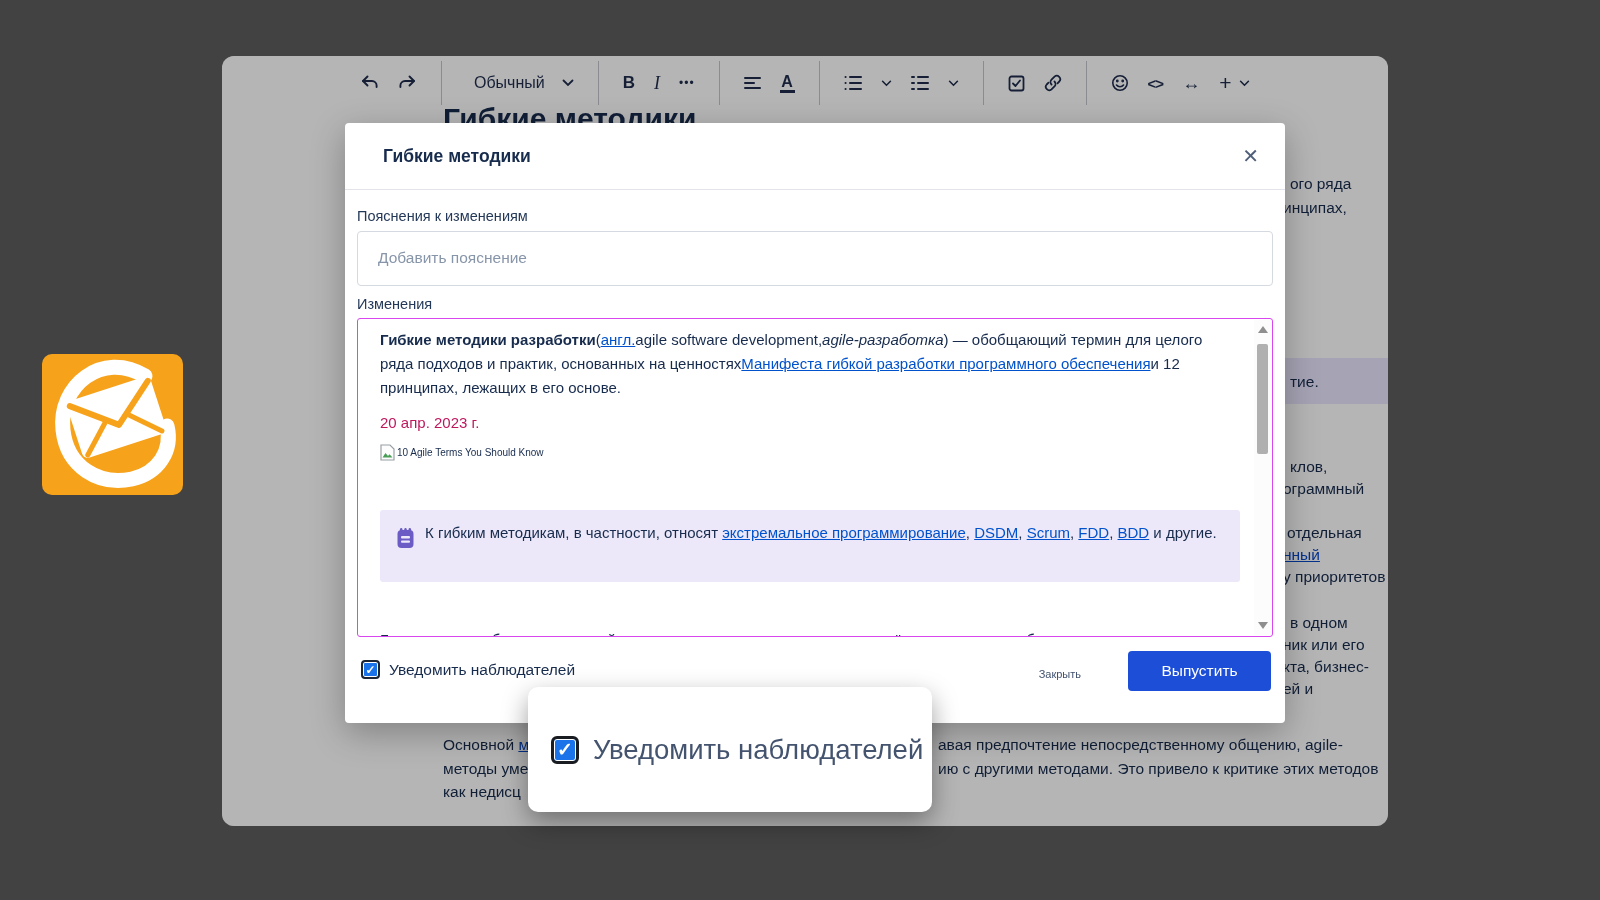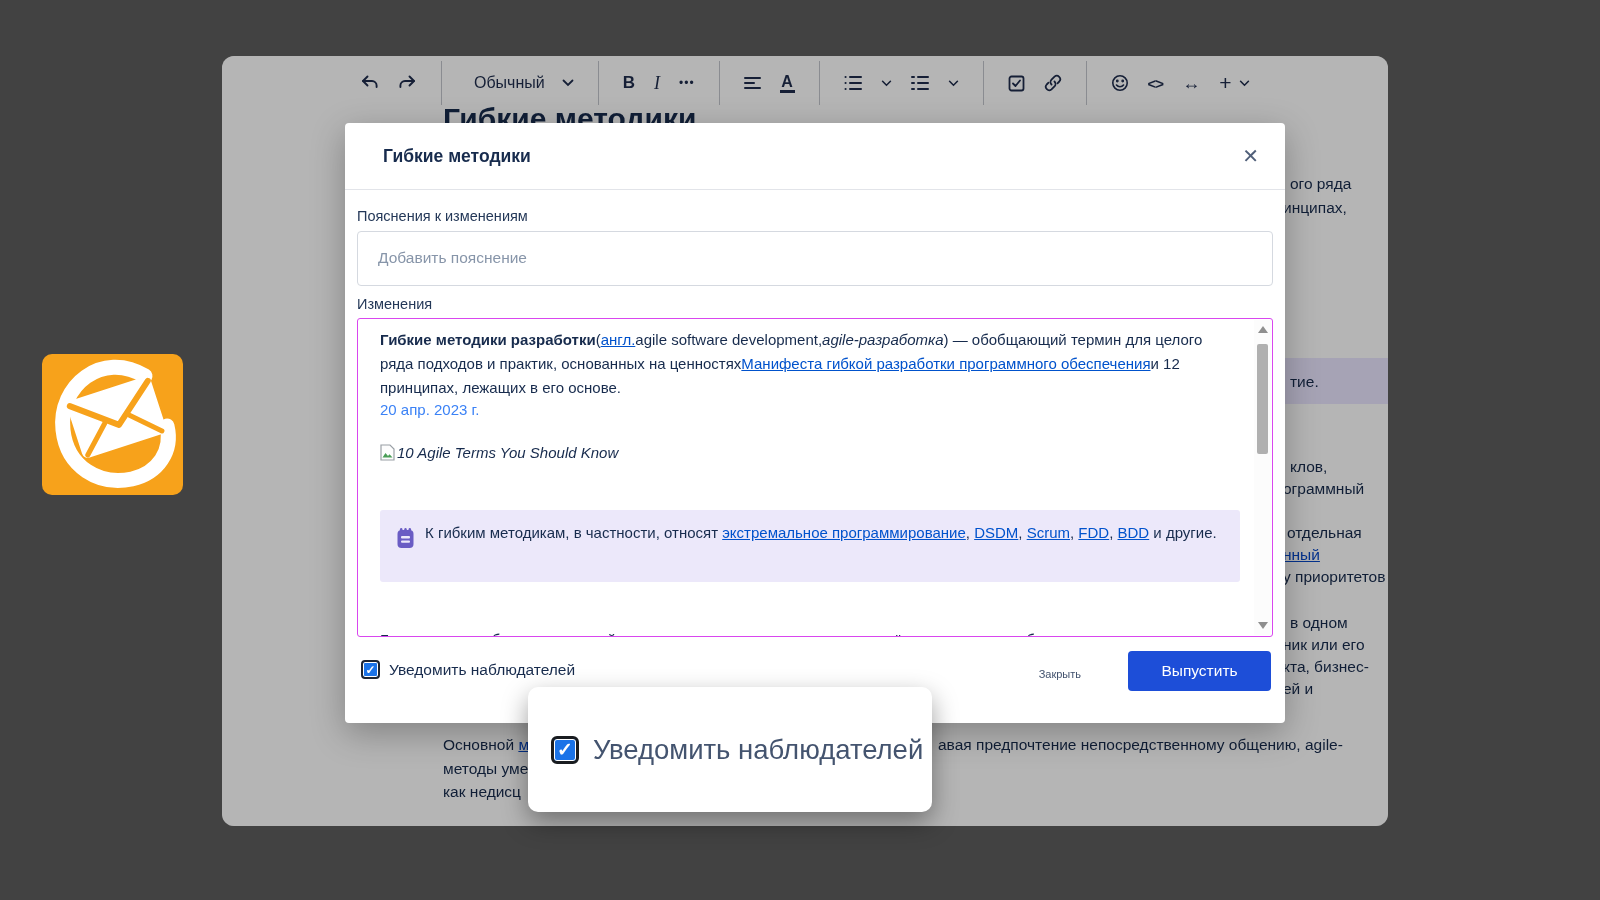--- a/index.html
+++ b/index.html
@@ -52,23 +52,23 @@
                 font-family:"Liberation Sans", sans-serif; color:#172b4d; outline:none; }
   .expl-input::placeholder { color:#8795a9; }
   .changes-label { margin-top:10px; }
   .changes-box { margin-top:6px; height:319px; border:1px solid #d946ef; border-radius:3px;
                  position:relative; overflow:hidden; background:#fff; }
   .cb-p1 { position:absolute; left:22px; top:9px; width:854px; font-size:15px;
            line-height:23.8px; color:#172b4d; }
   .cb-p1 b { font-weight:700; }
   .cb-p1 i { font-style:italic; }
   .diff-link { color:#0052cc; text-decoration:underline; }
-  .cb-date { position:absolute; left:22px; top:82px; font-size:15px; color:#3b82f6; }
+  .cb-date { position:absolute; left:22px; top:95px; font-size:15px; color:#be185d; }
   .cb-img { position:absolute; left:22px; top:125px; display:flex; align-items:center;
-            gap:2px; font-size:15px; color:#172b4d;font-style:italic; }
+            gap:2px; font-size:10px; color:#172b4d; }
   .info-panel { position:absolute; left:22px; top:191px; width:860px; height:72px;
                 background:#ece8fa; border-radius:3px; }
   .info-icon { position:absolute; left:16px; top:17px; }
   .info-text { position:absolute; left:45px; top:11px; width:792px; font-size:15px;
                line-height:23px; color:#172b4d; }
   .cb-cut { position:absolute; left:22px; top:312px; font-size:15px; color:#172b4d;
             white-space:nowrap; }
   .vscroll { position:absolute; top:1px; right:1px; bottom:1px; width:17px; background:#fcfcfc; }
   .vs-up { position:absolute; left:4px; top:6px; width:0; height:0;
            border-left:5px solid transparent; border-right:5px solid transparent;
@@ -222,20 +222,21 @@
   <span class="bg-frag" style="left:1061px; top:580px;">ник или его</span>
   <span class="bg-frag" style="left:1061px; top:602px;">кта, бизнес-</span>
   <span class="bg-frag" style="left:1061px; top:624px;">ей и</span>
 
   <span class="bg-line" style="left:221px; top:680px;">
     <span>Основной </span><span class="bg-link">м</span>
   </span>
   <span class="bg-line" style="left:221px; top:704px;">методы уме</span>
   <span class="bg-line" style="left:221px; top:727px;">как недисц</span>
   <span class="bg-line" style="left:716px; top:680px;">авая предпочтение непосредственному общению, agile-</span>
+  <span class="bg-line" style="left:716px; top:704px;">ию с другими методами. Это привело к критике этих методов</span>
 
   <div class="dim"></div>
 </div>
 
 <div class="modal">
   <div class="modal-header">
     <span class="modal-title">Гибкие методики</span>
     <span class="modal-close">✕</span>
   </div>
 

